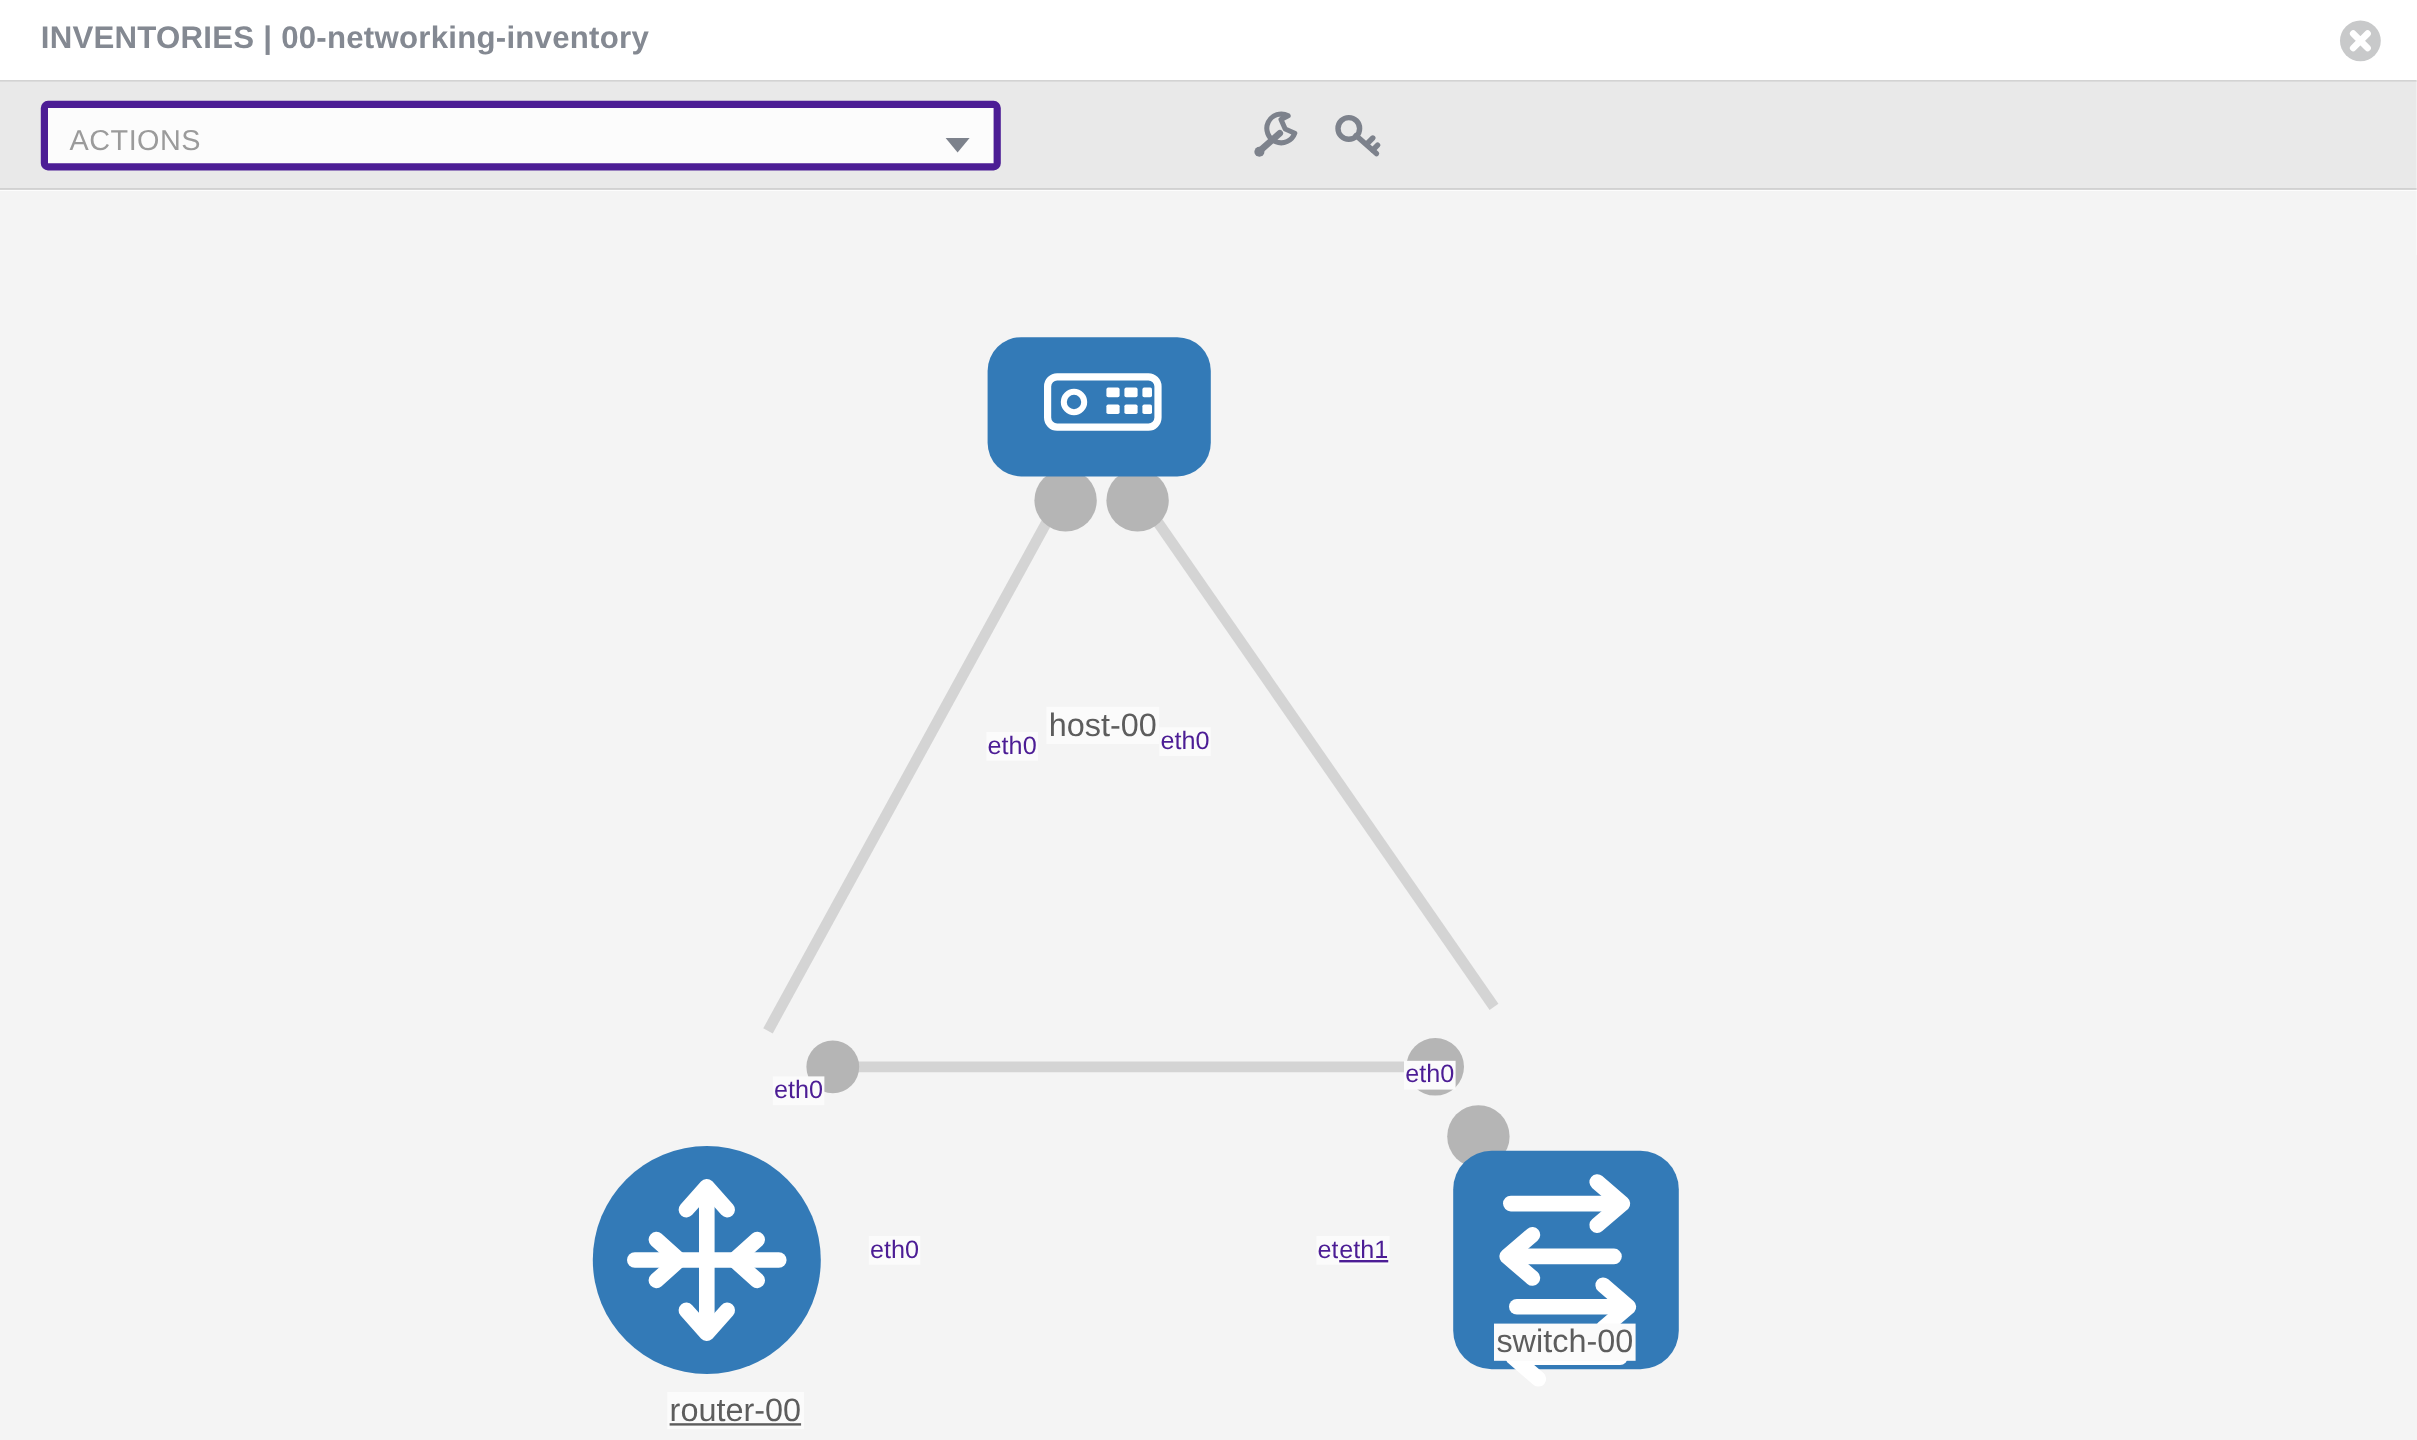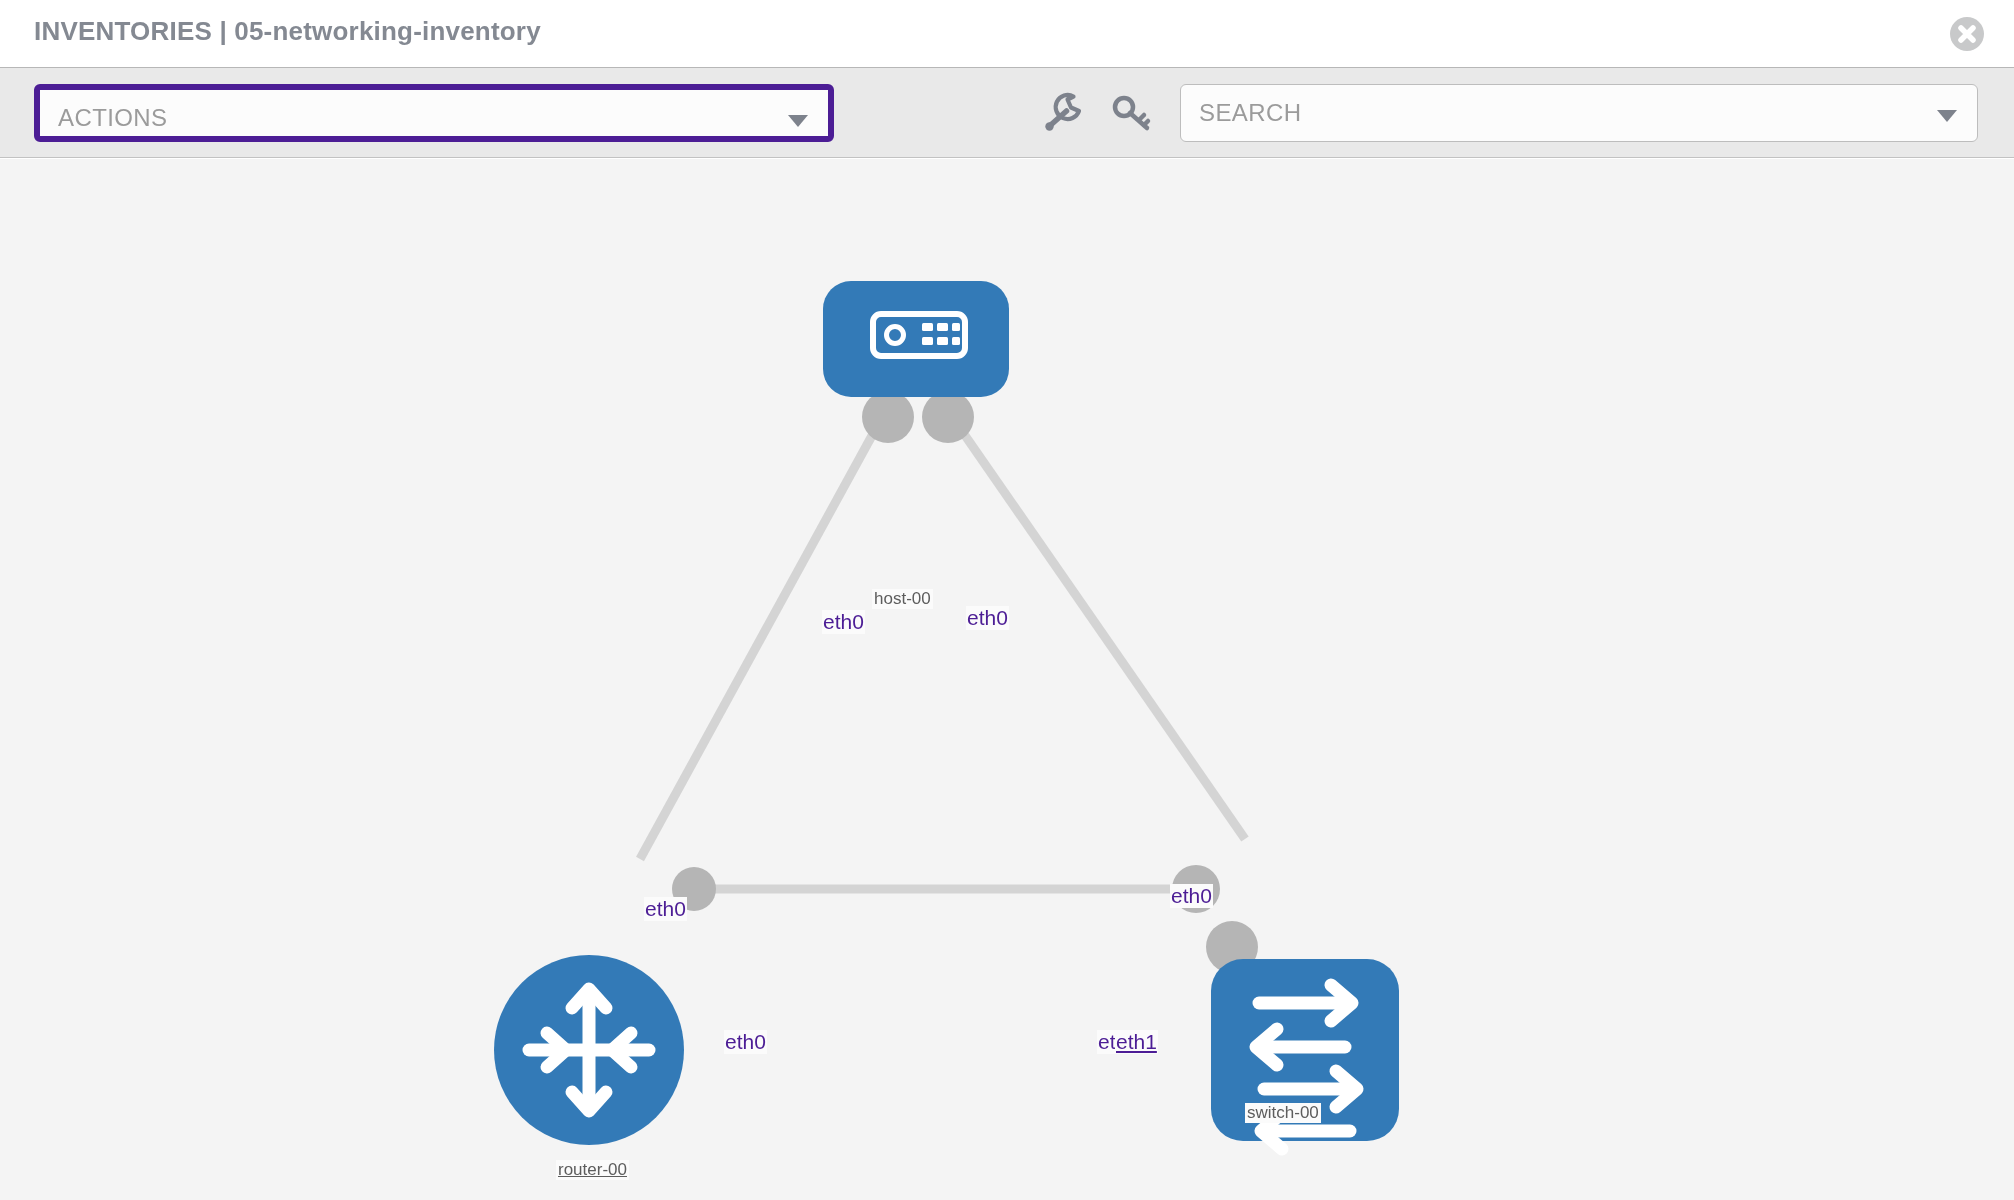--- a/index.html
+++ b/index.html
@@ -81,21 +81,21 @@
   .canvas {
     position: absolute; left: 0; top: 159px;
     width: 2014px; height: 1041px;
     background: #f4f4f4;
     overflow: hidden;
   }
   #topology { position: absolute; left: 0; top: 0; }
 
   .node-label {
     position: absolute;
-    font-size: 17px; color: #5d5d5d;
+    font-size: 27px; color: #5d5d5d;
     background: #fbfbfb;
     white-space: nowrap;
     padding: 0 2px;
   }
   .edge-label {
     position: absolute;
     font-size: 21px; color: #4c1d95;
     background: #fbfbfb;
     white-space: nowrap;
     padding: 0 1px;
@@ -136,21 +136,21 @@
   }
   .zoom-plus:before { left: 0; top: 10px; width: 26px; height: 7px; }
   .zoom-plus:after  { left: 10px; top: 0; width: 7px; height: 26px; }
 </style>
 </head>
 <body>
 
 <div id="app">
 
   <div class="header">
-    <div class="breadcrumb">INVENTORIES | 05-networking-inventory</div>
+    <div class="breadcrumb">INVENTORIES | 00-networking-inventory</div>
     <div class="close-btn">
       <svg width="34" height="34" viewBox="0 0 34 34">
         <path d="M11 11 L23 23 M23 11 L11 23" stroke="#ffffff" stroke-width="5.5" stroke-linecap="round"></path>
       </svg>
     </div>
   </div>
 
   <div class="toolbar"></div>
 
   <div class="actions-select">
@@ -168,24 +168,20 @@
 
   <div class="tool-icon key">
     <svg width="46" height="46" viewBox="0 0 46 46">
       <circle cx="16" cy="17" r="9" fill="none" stroke="#7d828c" stroke-width="4.5"></circle>
       <path d="M22 23 L39 38" stroke="#7d828c" stroke-width="4.5" stroke-linecap="round"></path>
       <path d="M31 30 L36 25" stroke="#7d828c" stroke-width="4.5" stroke-linecap="round"></path>
       <path d="M36 35 L40 31" stroke="#7d828c" stroke-width="4.5" stroke-linecap="round"></path>
     </svg>
   </div>
 
-  <div class="search-select">
-    <span class="search-label">SEARCH</span>
-    <span class="caret"></span>
-  </div>
 
   <div class="canvas">
 
     <svg id="topology" width="2014" height="1041">
 
       <g>
         <line x1="880" y1="262" x2="640" y2="700" stroke="#d4d4d4" stroke-width="9"></line>
         <line x1="955" y1="262" x2="1245" y2="680" stroke="#d4d4d4" stroke-width="9"></line>
         <line x1="685" y1="730" x2="1210" y2="730" stroke="#d4d4d4" stroke-width="9"></line>
       </g>

